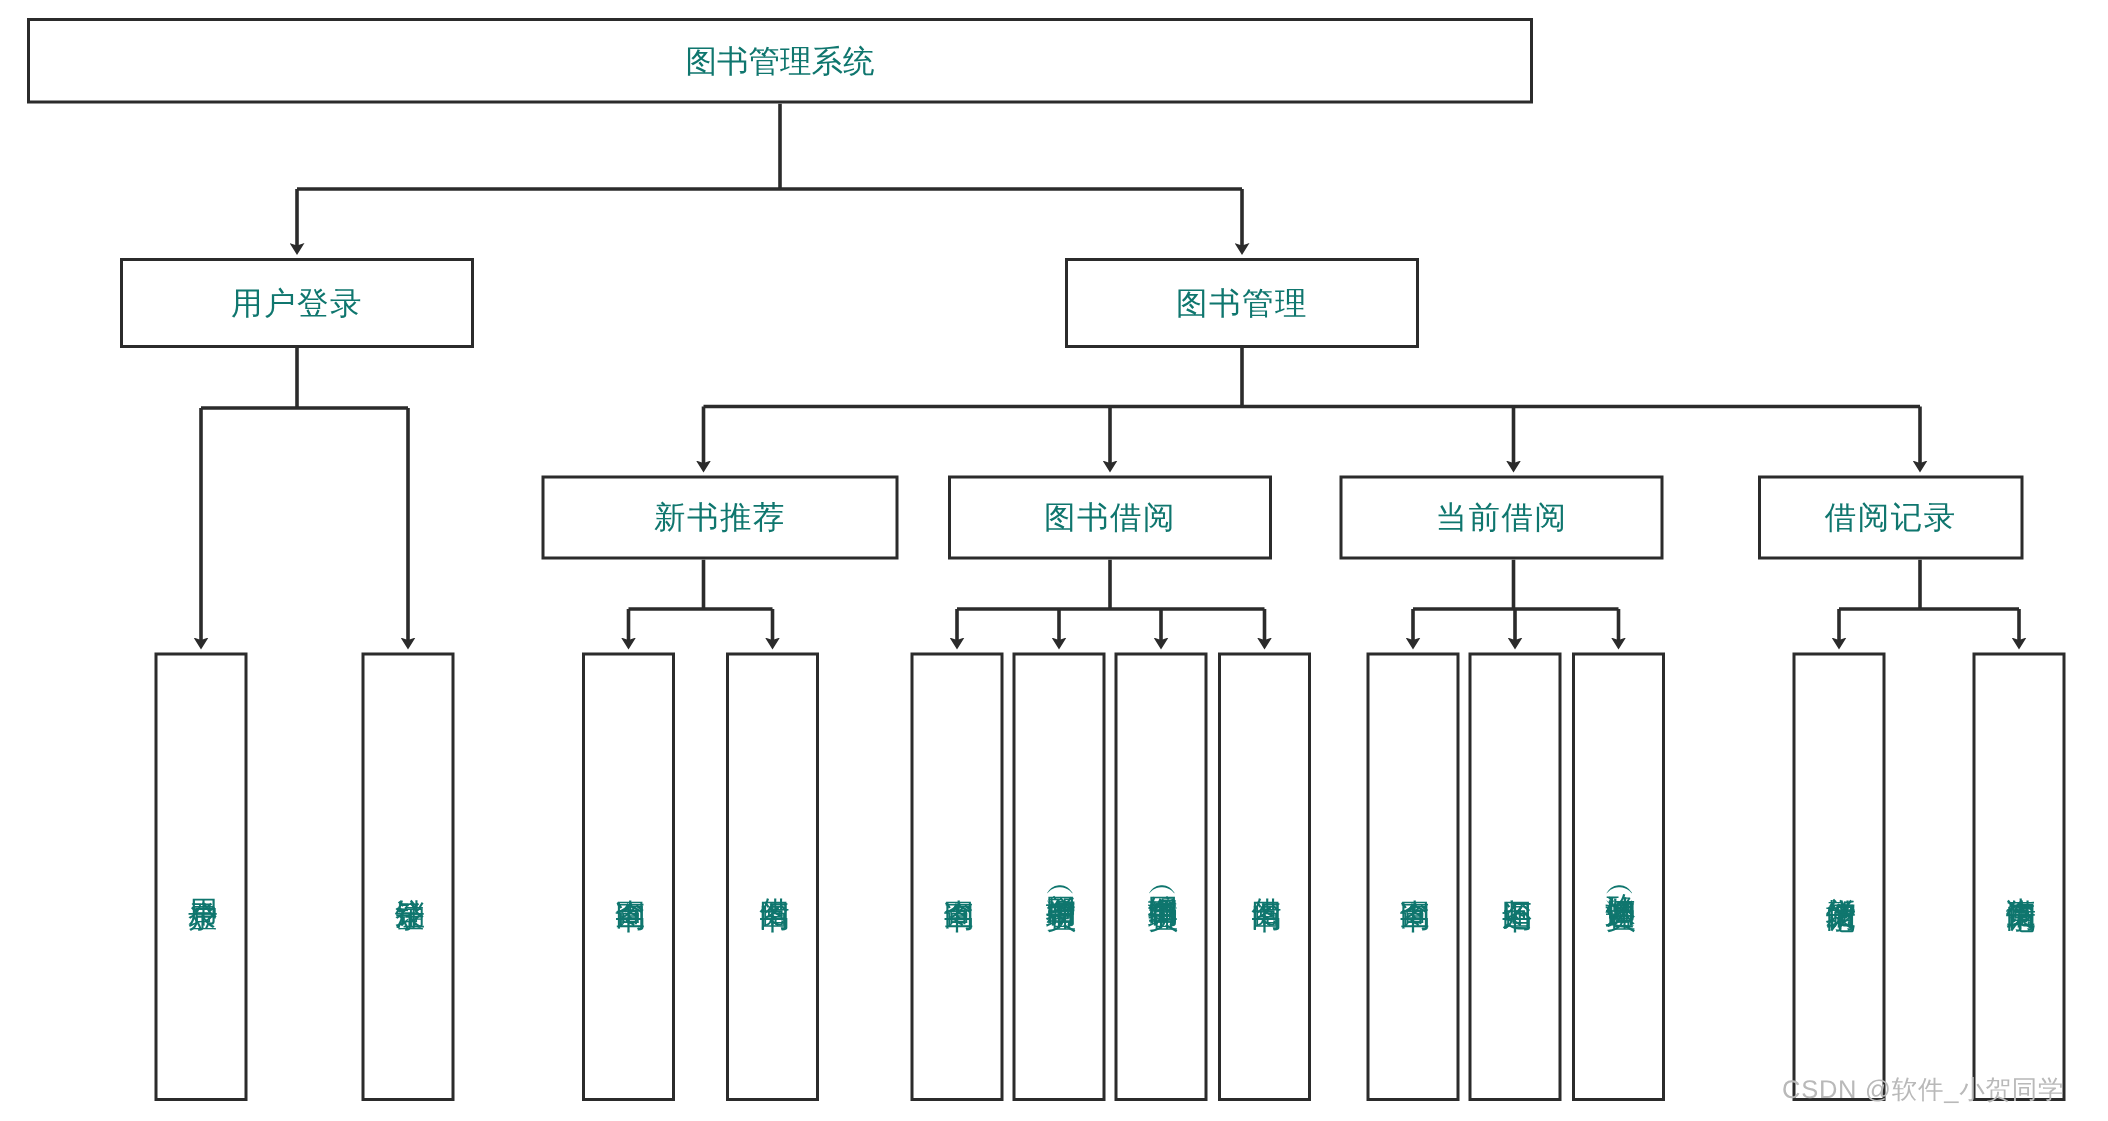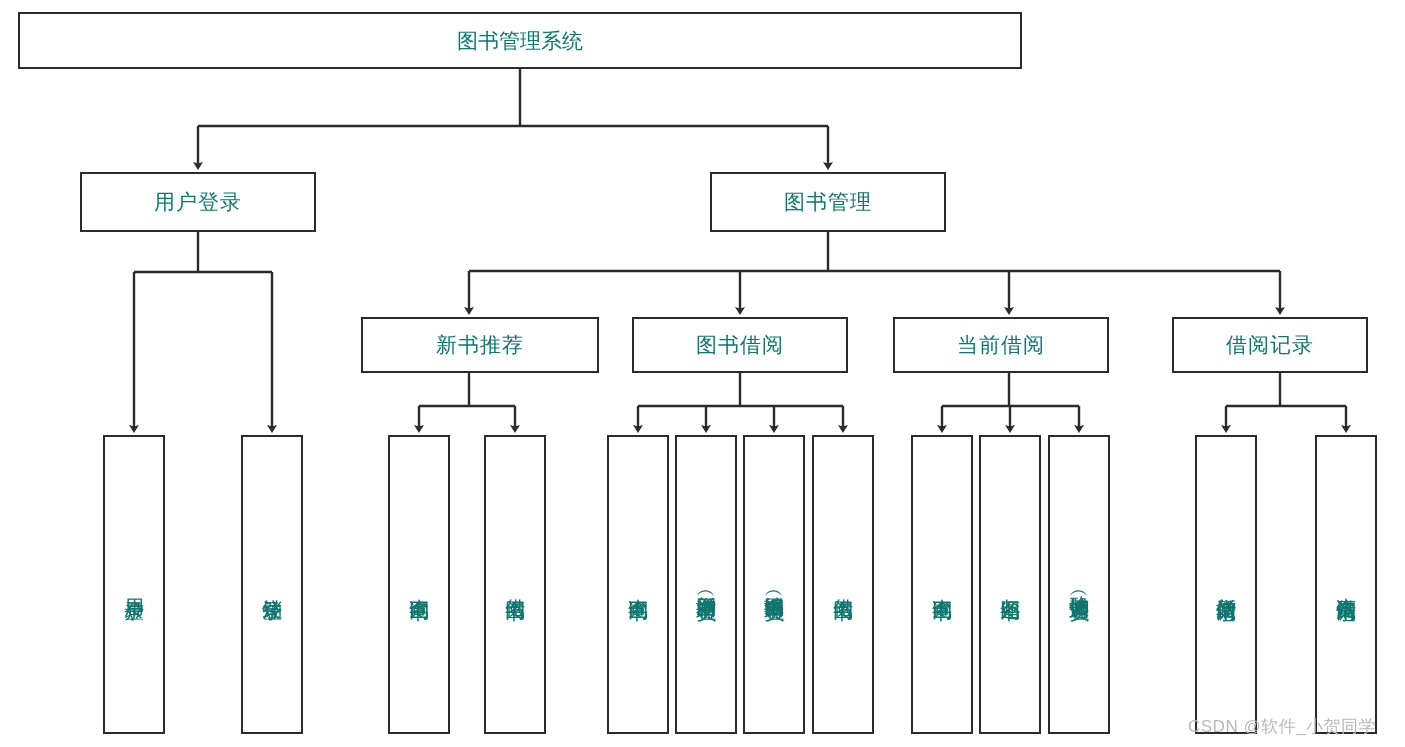--- a/index.html
+++ b/index.html
@@ -135,21 +135,21 @@
 
   <div class="node horiz" style="left:361px; top:317px; width:238px; height:56px;">
     <span>新书推荐</span>
   </div>
   <div class="node horiz" style="left:632px; top:317px; width:216px; height:56px;">
     <span>图书借阅</span>
   </div>
   <div class="node horiz" style="left:861px; top:317px; width:216px; height:56px;margin-left:32px;">
     <span>当前借阅</span>
   </div>
-  <div class="node horiz" style="left:1172px; top:317px; width:196px; height:56px;">
+  <div class="node horiz" style="left:1172px; top:317px; width:177px; height:56px;">
     <span>借阅记录</span>
   </div>
 
   <div class="node leaf" style="left:103px; top:435px; width:62px; height:299px;">
     <span class="vtext">用户登录</span>
   </div>
   <div class="node leaf" style="left:241px; top:435px; width:62px; height:299px;">
     <span class="vtext">注销登录</span>
   </div>
 

